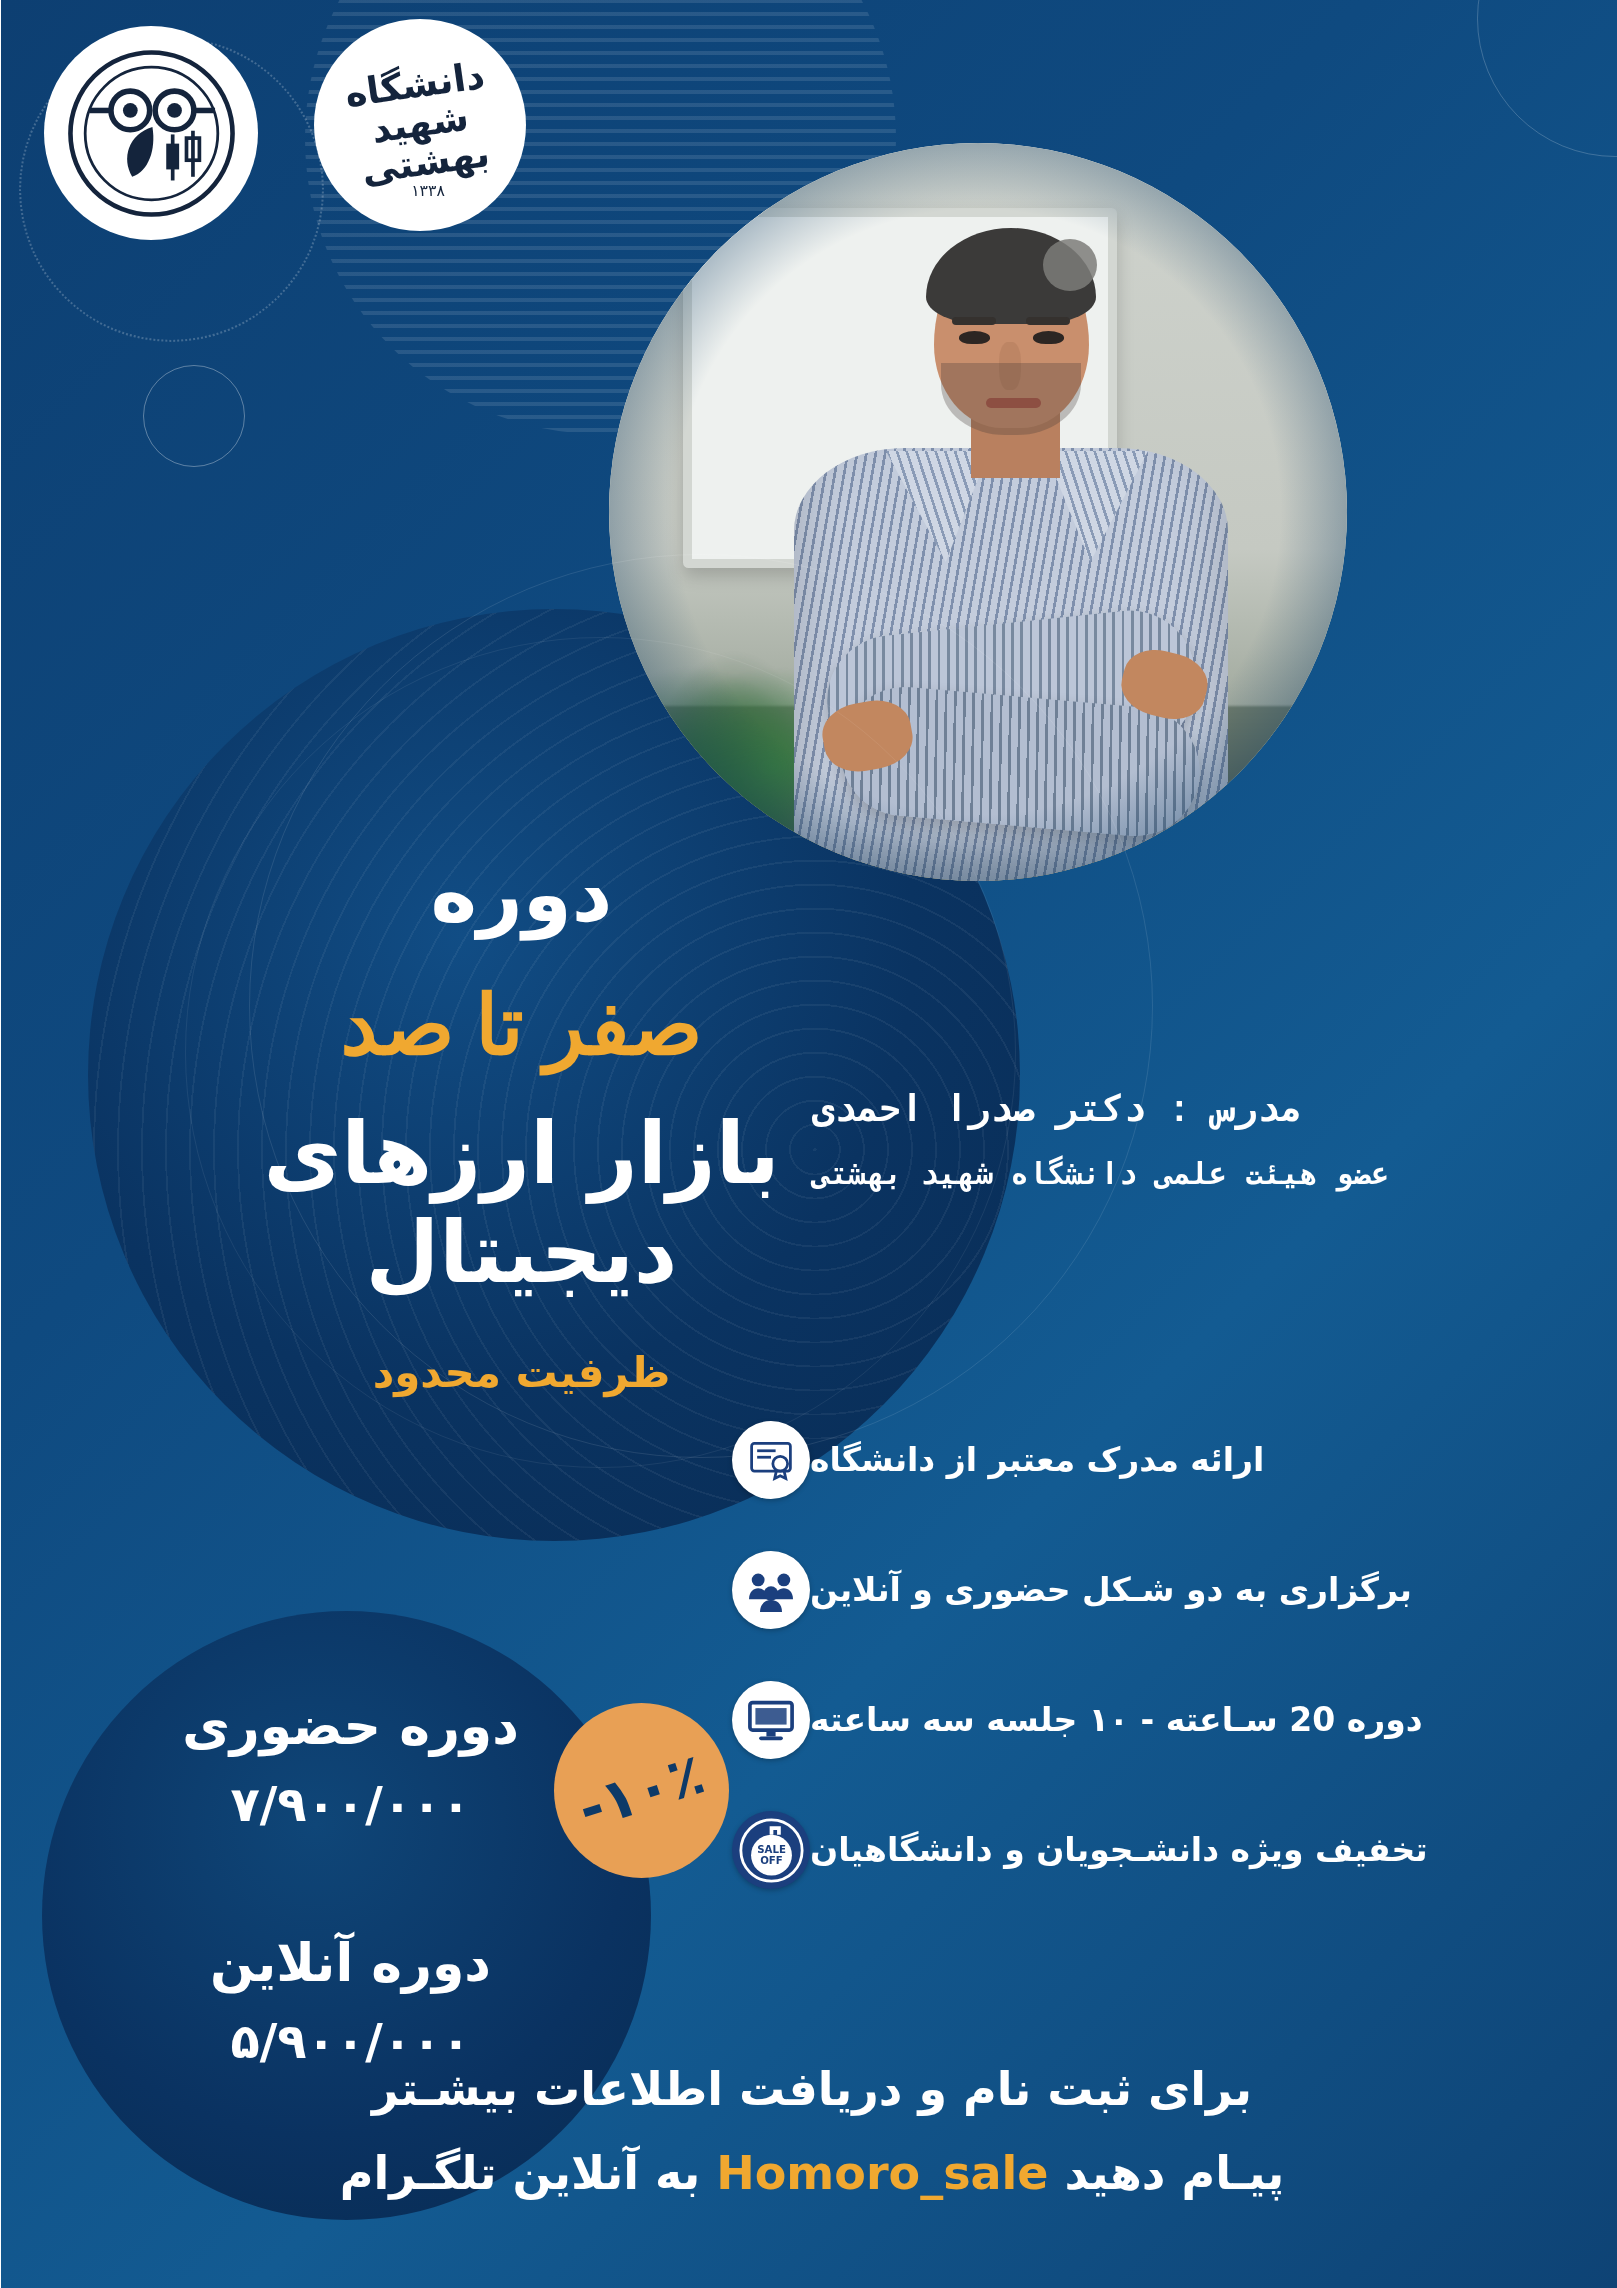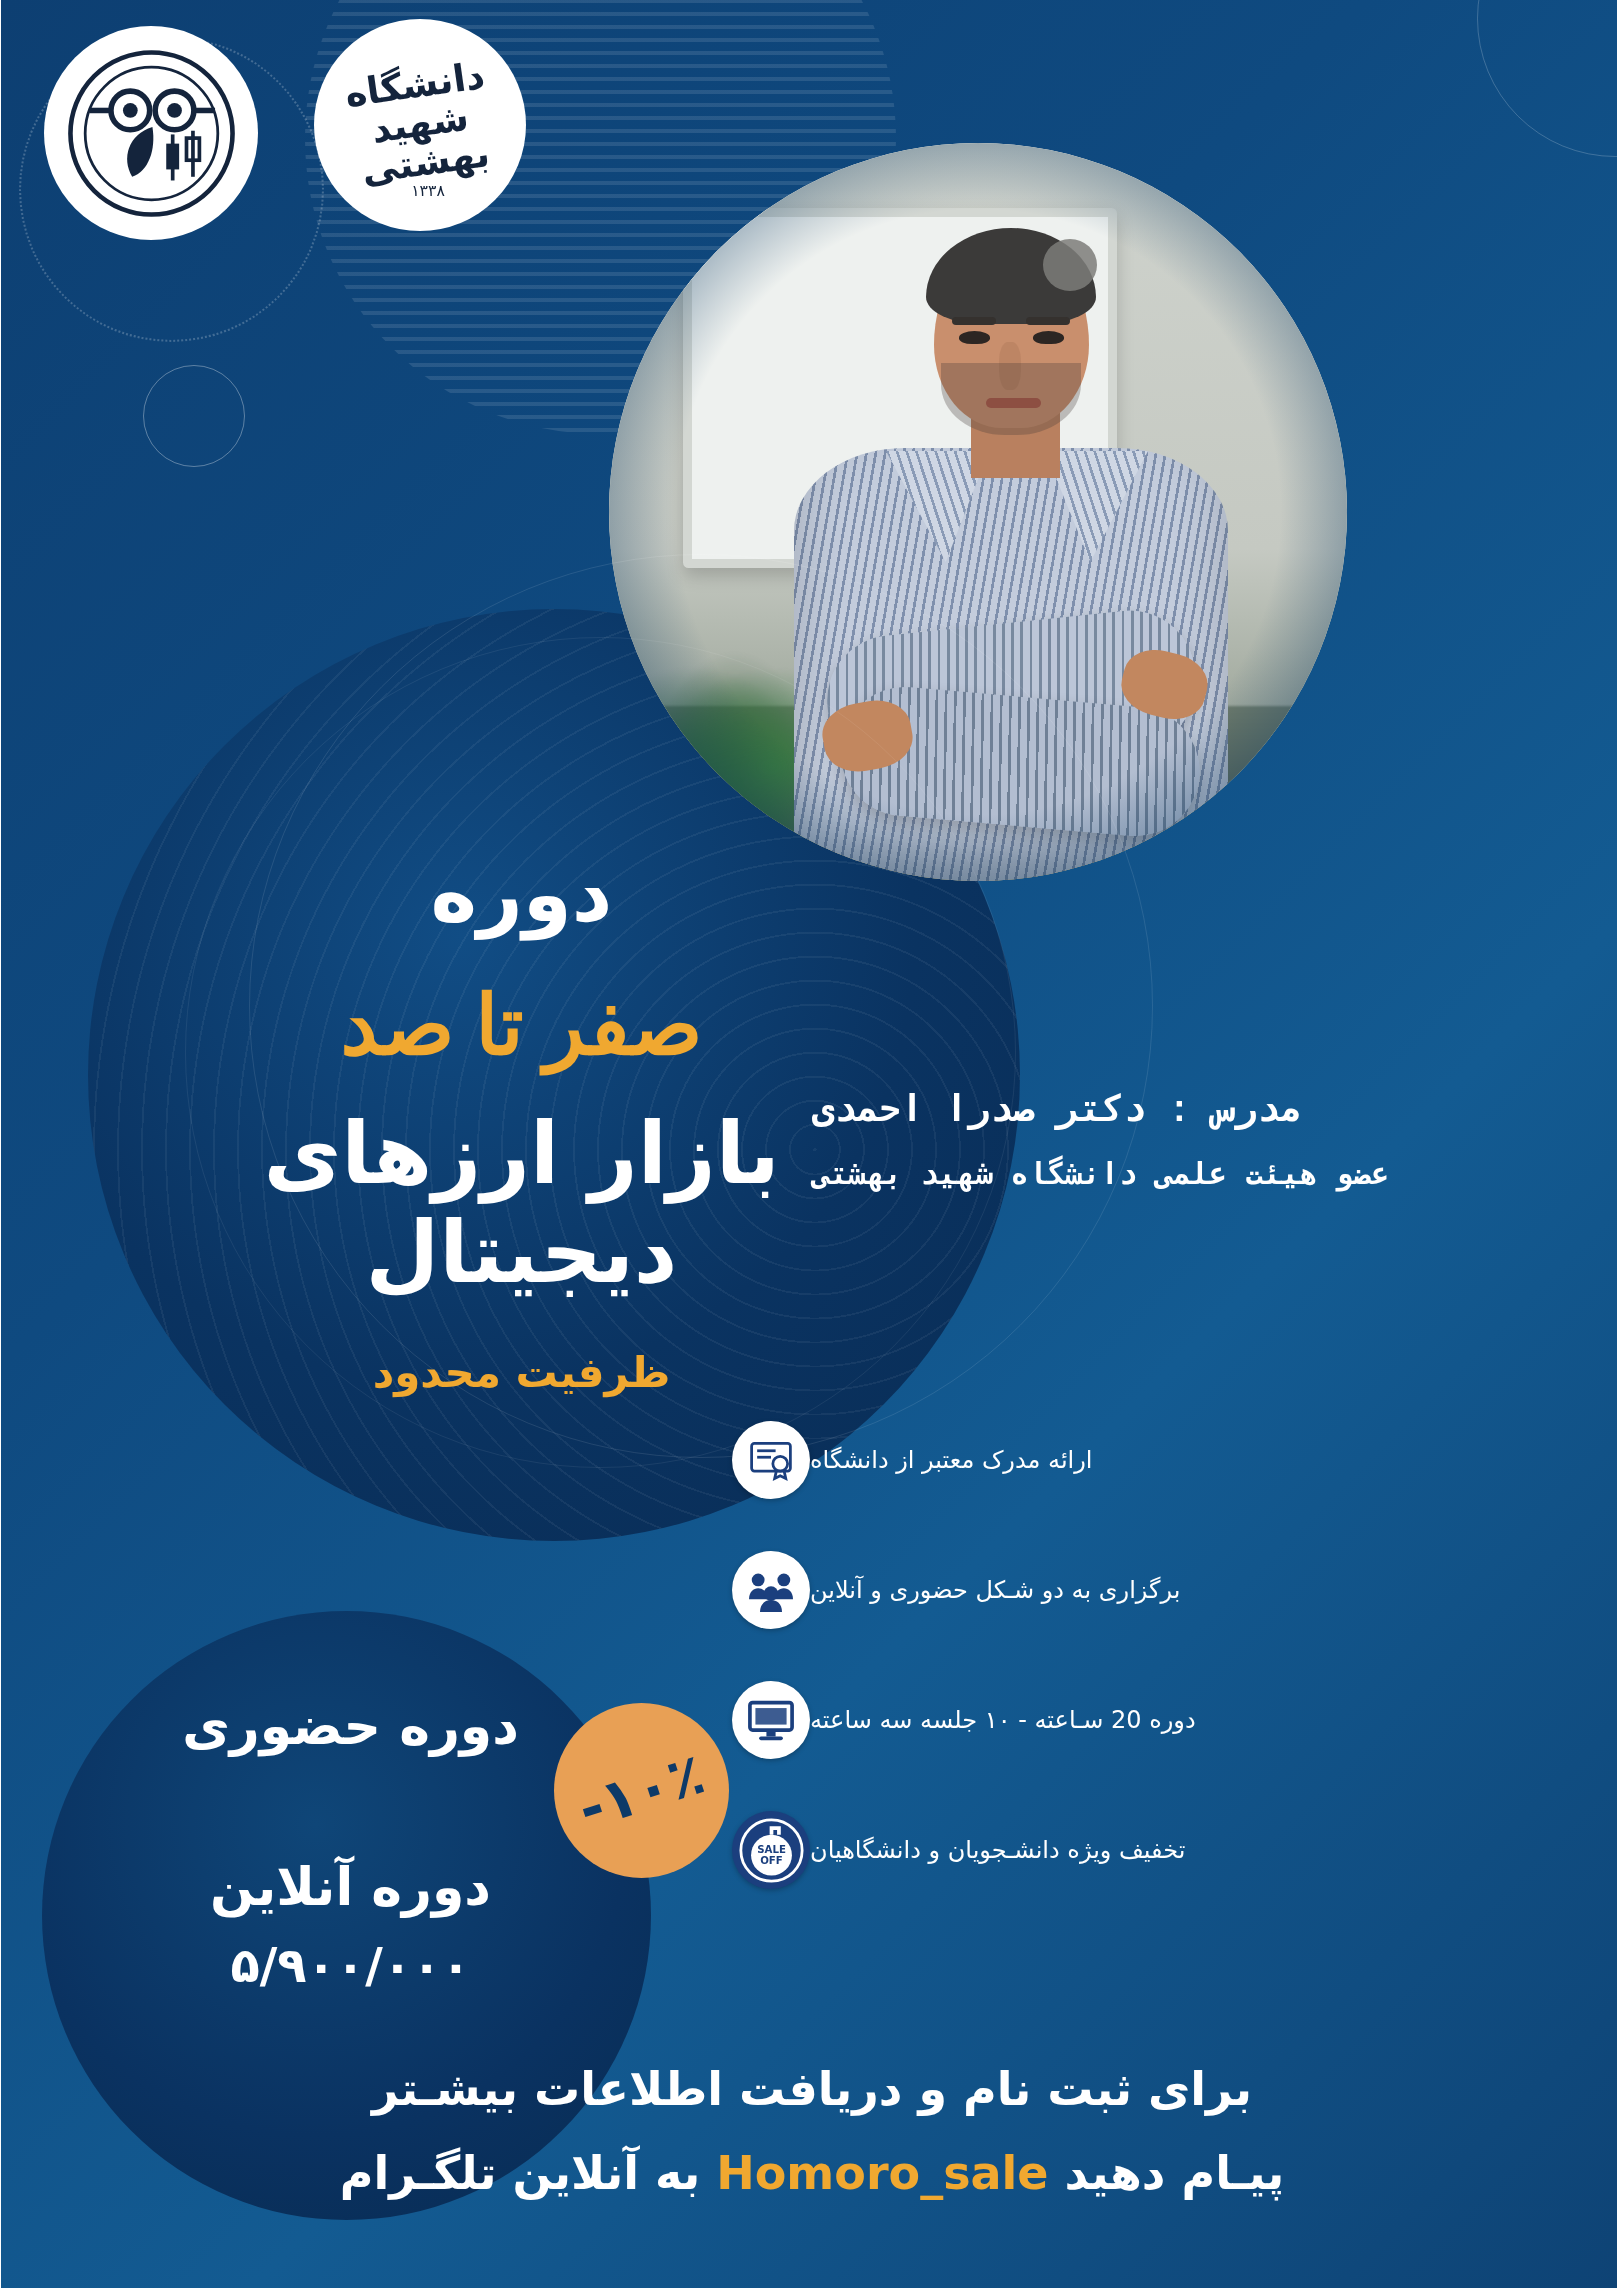--- a/index.html
+++ b/index.html
@@ -332,22 +332,22 @@
     border-radius: 50%;
     background: #ffffff;
     display: flex; align-items: center; justify-content: center;
     flex: 0 0 78px;
     margin-left: 31px;
     box-shadow: 0 1.8px 5.5px rgba(0,0,0,0.25);
   }
   .feature-icon.badge { background: #1b3f7e; }
   .feature-text {
     color: #ffffff;
-    font-size: 24px;
-    font-weight: normal;
+    font-size: 33px;
+    font-weight: bold;
     line-height: 1.35;
     text-align: right;
   }
 
   
   .prices {
     position: absolute;
     left: 92px; top: 1652px;
     width: 517px;
     text-align: center;
@@ -529,20 +529,21 @@
           <text x="35" y="50" text-anchor="middle" font-family="DejaVu Sans, sans-serif" font-size="11" font-weight="bold" fill="#1b3f7e">OFF</text>
         </svg>
       </div>
       <div class="feature-text">تخفیف ویژه دانشـجویان و دانشگاهیان</div>
     </div>
 
   </div>
 
   <div class="prices">
     <div class="p-label">دوره حضوری</div>
+    <div class="p-value">۷/۹۰۰/۰۰۰</div>
     <div class="p-gap"></div>
     <div class="p-label">دوره آنلاین</div>
     <div class="p-value">۵/۹۰۰/۰۰۰</div>
   </div>
 
   <div class="discount">
     <span>۱۰٪-</span>
   </div>
 
   <div class="cta">

